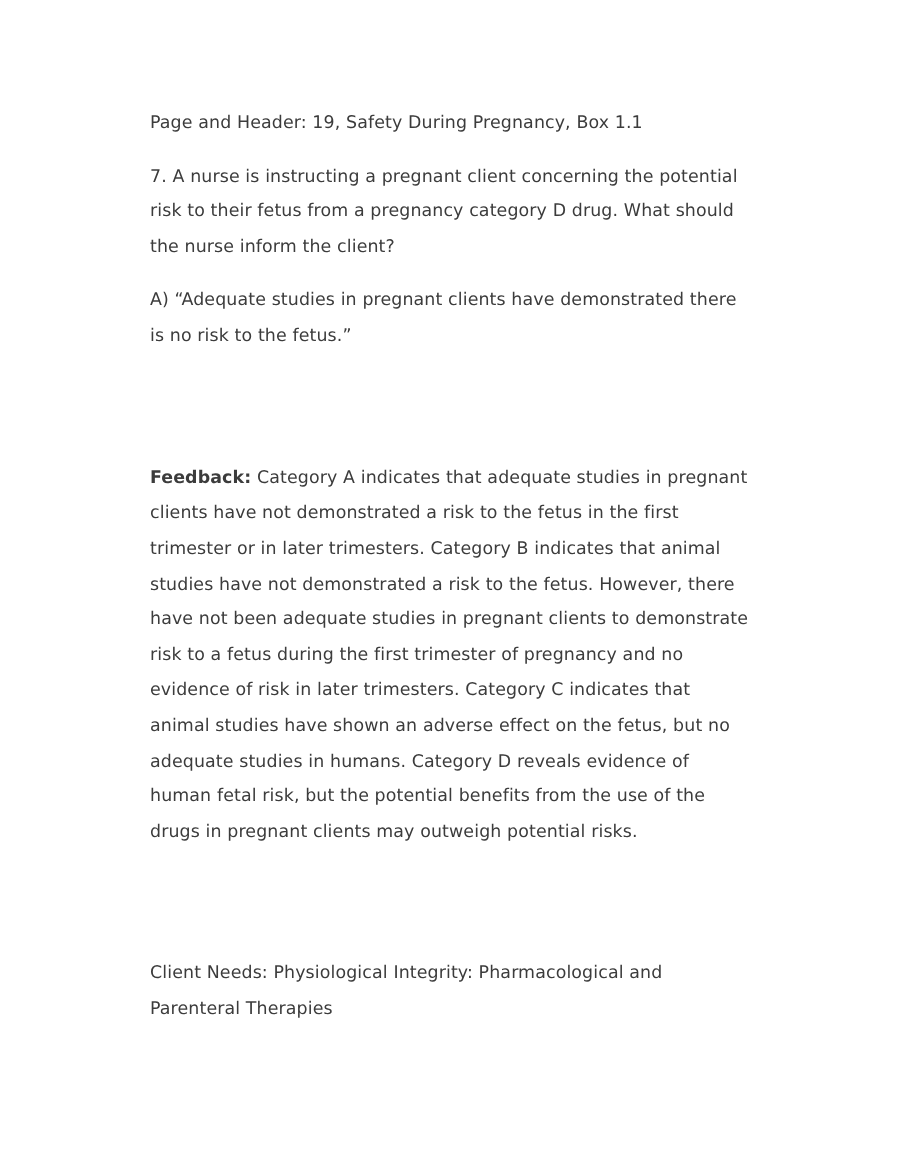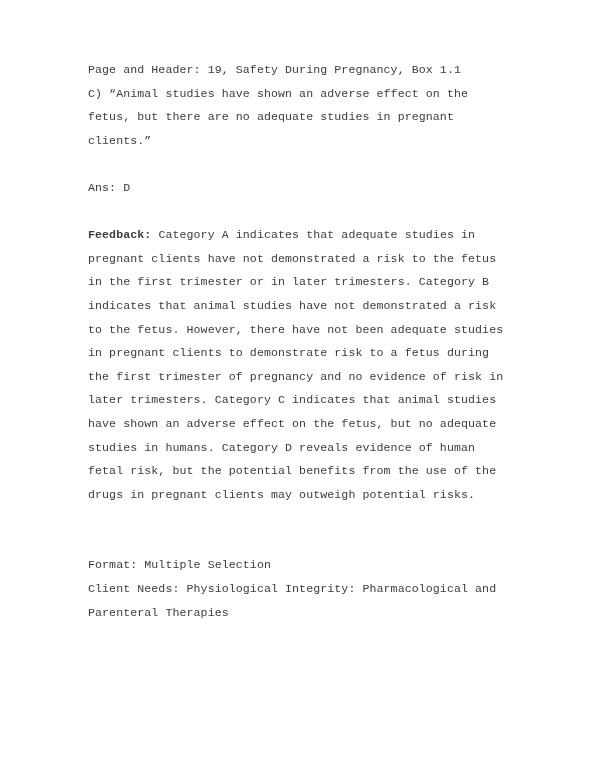--- a/index.html
+++ b/index.html
@@ -22,52 +22,50 @@
     background: #ffffff;
     position: relative;
   }
   .doc {
     font-size: 11.6px;
     line-height: 23.6px;
     text-align: left;
     letter-spacing: 0.08px;
   }
   .block {
-    margin: 0;
+    margin: 12px;
     padding: 0;
-    font-family: Liberation Mono, monospace;
   }
   .spacer-1 { height: 23.6px; }
   .spacer-2 { height: 47.2px; }
   .lbl-bold { font-weight: bold; }
   .meta-line { white-space: normal; }
 </style>
 </head>
 <body>
 
 <div class="page">
   <div class="doc">
 
     <div class="block">Page and Header: 19, Safety During Pregnancy, Box 1.1</div>
 
+    <div class="block">7. A nurse is instructing a pregnant client concerning the potential risk to their fetus from a pregnancy category D drug. What should the nurse inform the client?</div>
+
+    <div class="block">A) “Adequate studies in pregnant clients have demonstrated there is no risk to the fetus.”</div>
 
 
-
-    <div class="block">C) “Animal studies have shown an adverse effect on the fetus, but there are no adequate studies in pregnant clients.”</div>
 
 
     <div class="spacer-1"></div>
 
-    <div class="block">Ans: D</div>
 
     <div class="spacer-1"></div>
 
     <div class="block"><span class="lbl-bold">Feedback:</span><span> Category A indicates that adequate studies in pregnant clients have not demonstrated a risk to the fetus in the first trimester or in later trimesters. Category B indicates that animal studies have not demonstrated a risk to the fetus. However, there have not been adequate studies in pregnant clients to demonstrate risk to a fetus during the first trimester of pregnancy and no evidence of risk in later trimesters. Category C indicates that animal studies have shown an adverse effect on the fetus, but no adequate studies in humans. Category D reveals evidence of human fetal risk, but the potential benefits from the use of the drugs in pregnant clients may outweigh potential risks.</span></div>
 
     <div class="spacer-2"></div>
 
-    <div class="block meta-line">Format: Multiple Selection</div>
 
 
     <div class="block meta-line">Client Needs: Physiological Integrity: Pharmacological and Parenteral Therapies</div>
 
   </div>
 </div>
 
 </body></html>

